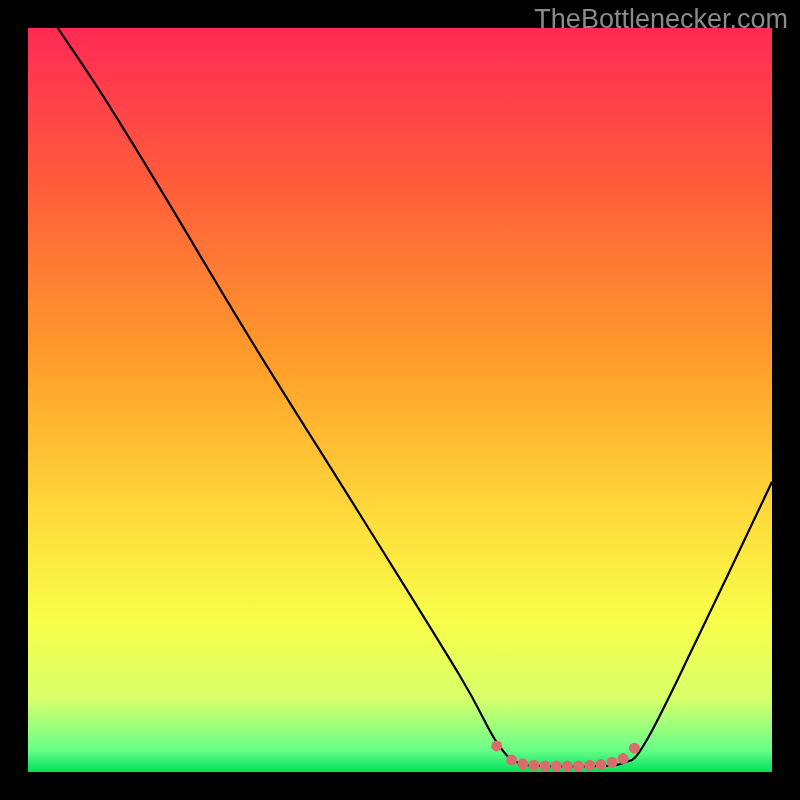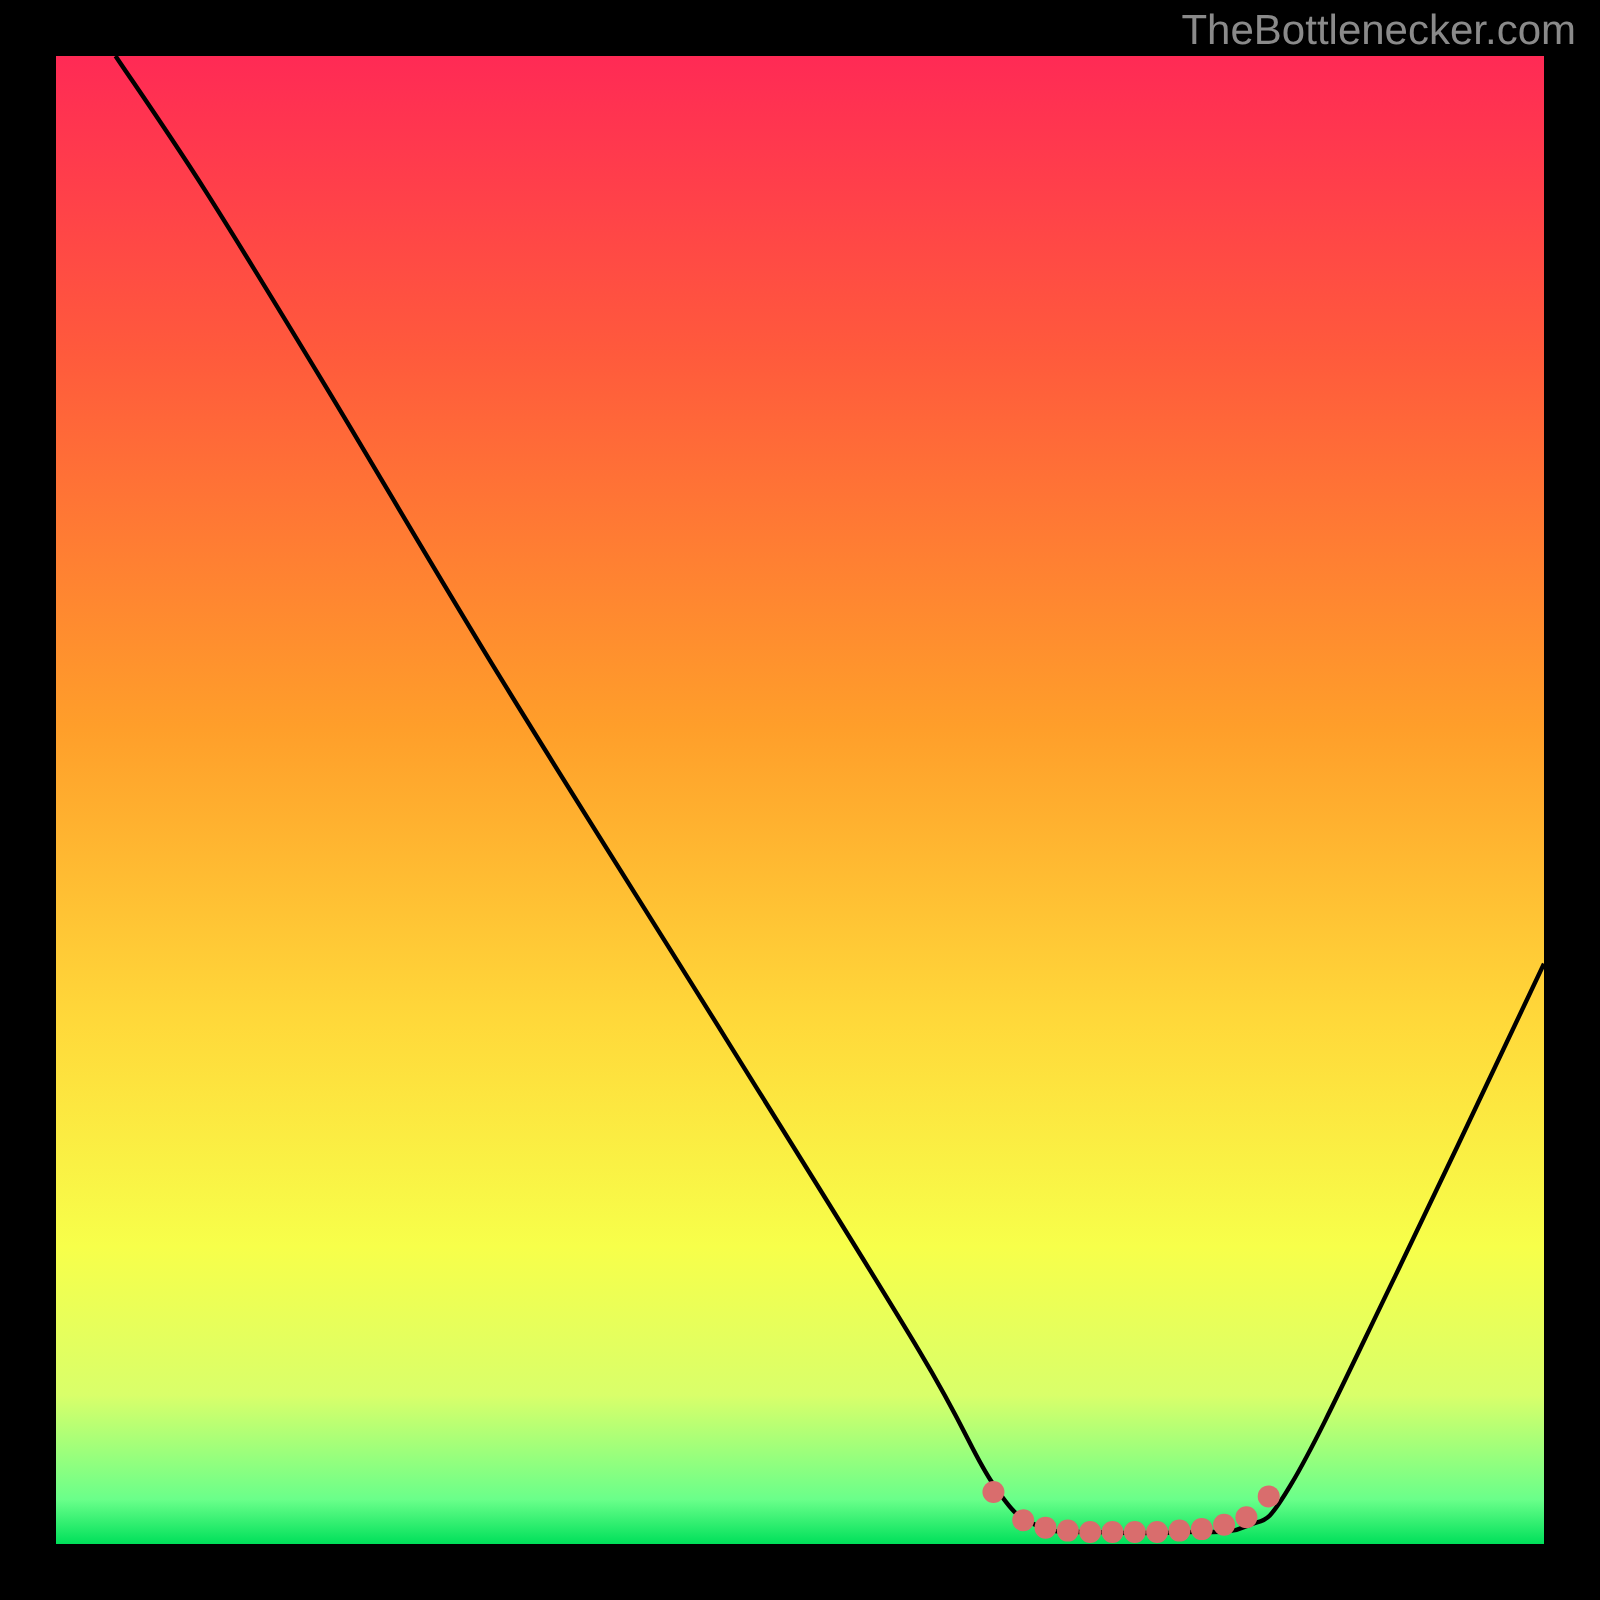--- a/index.html
+++ b/index.html
@@ -9,21 +9,21 @@
     height: 800px;
     background: #000;
     position: relative;
     font-family: Arial, sans-serif;
   }
   .watermark {
     position: absolute;
     top: 4px;
     right: 12px;
     color: #8a8a8a;
-    font-size: 21px;
+    font-size: 27px;
     font-weight: 500;
     z-index: 10;
   }
   .plot-area {
     position: absolute;
     top: 28px;
     left: 28px;
     width: 744px;
     height: 744px;
   }

